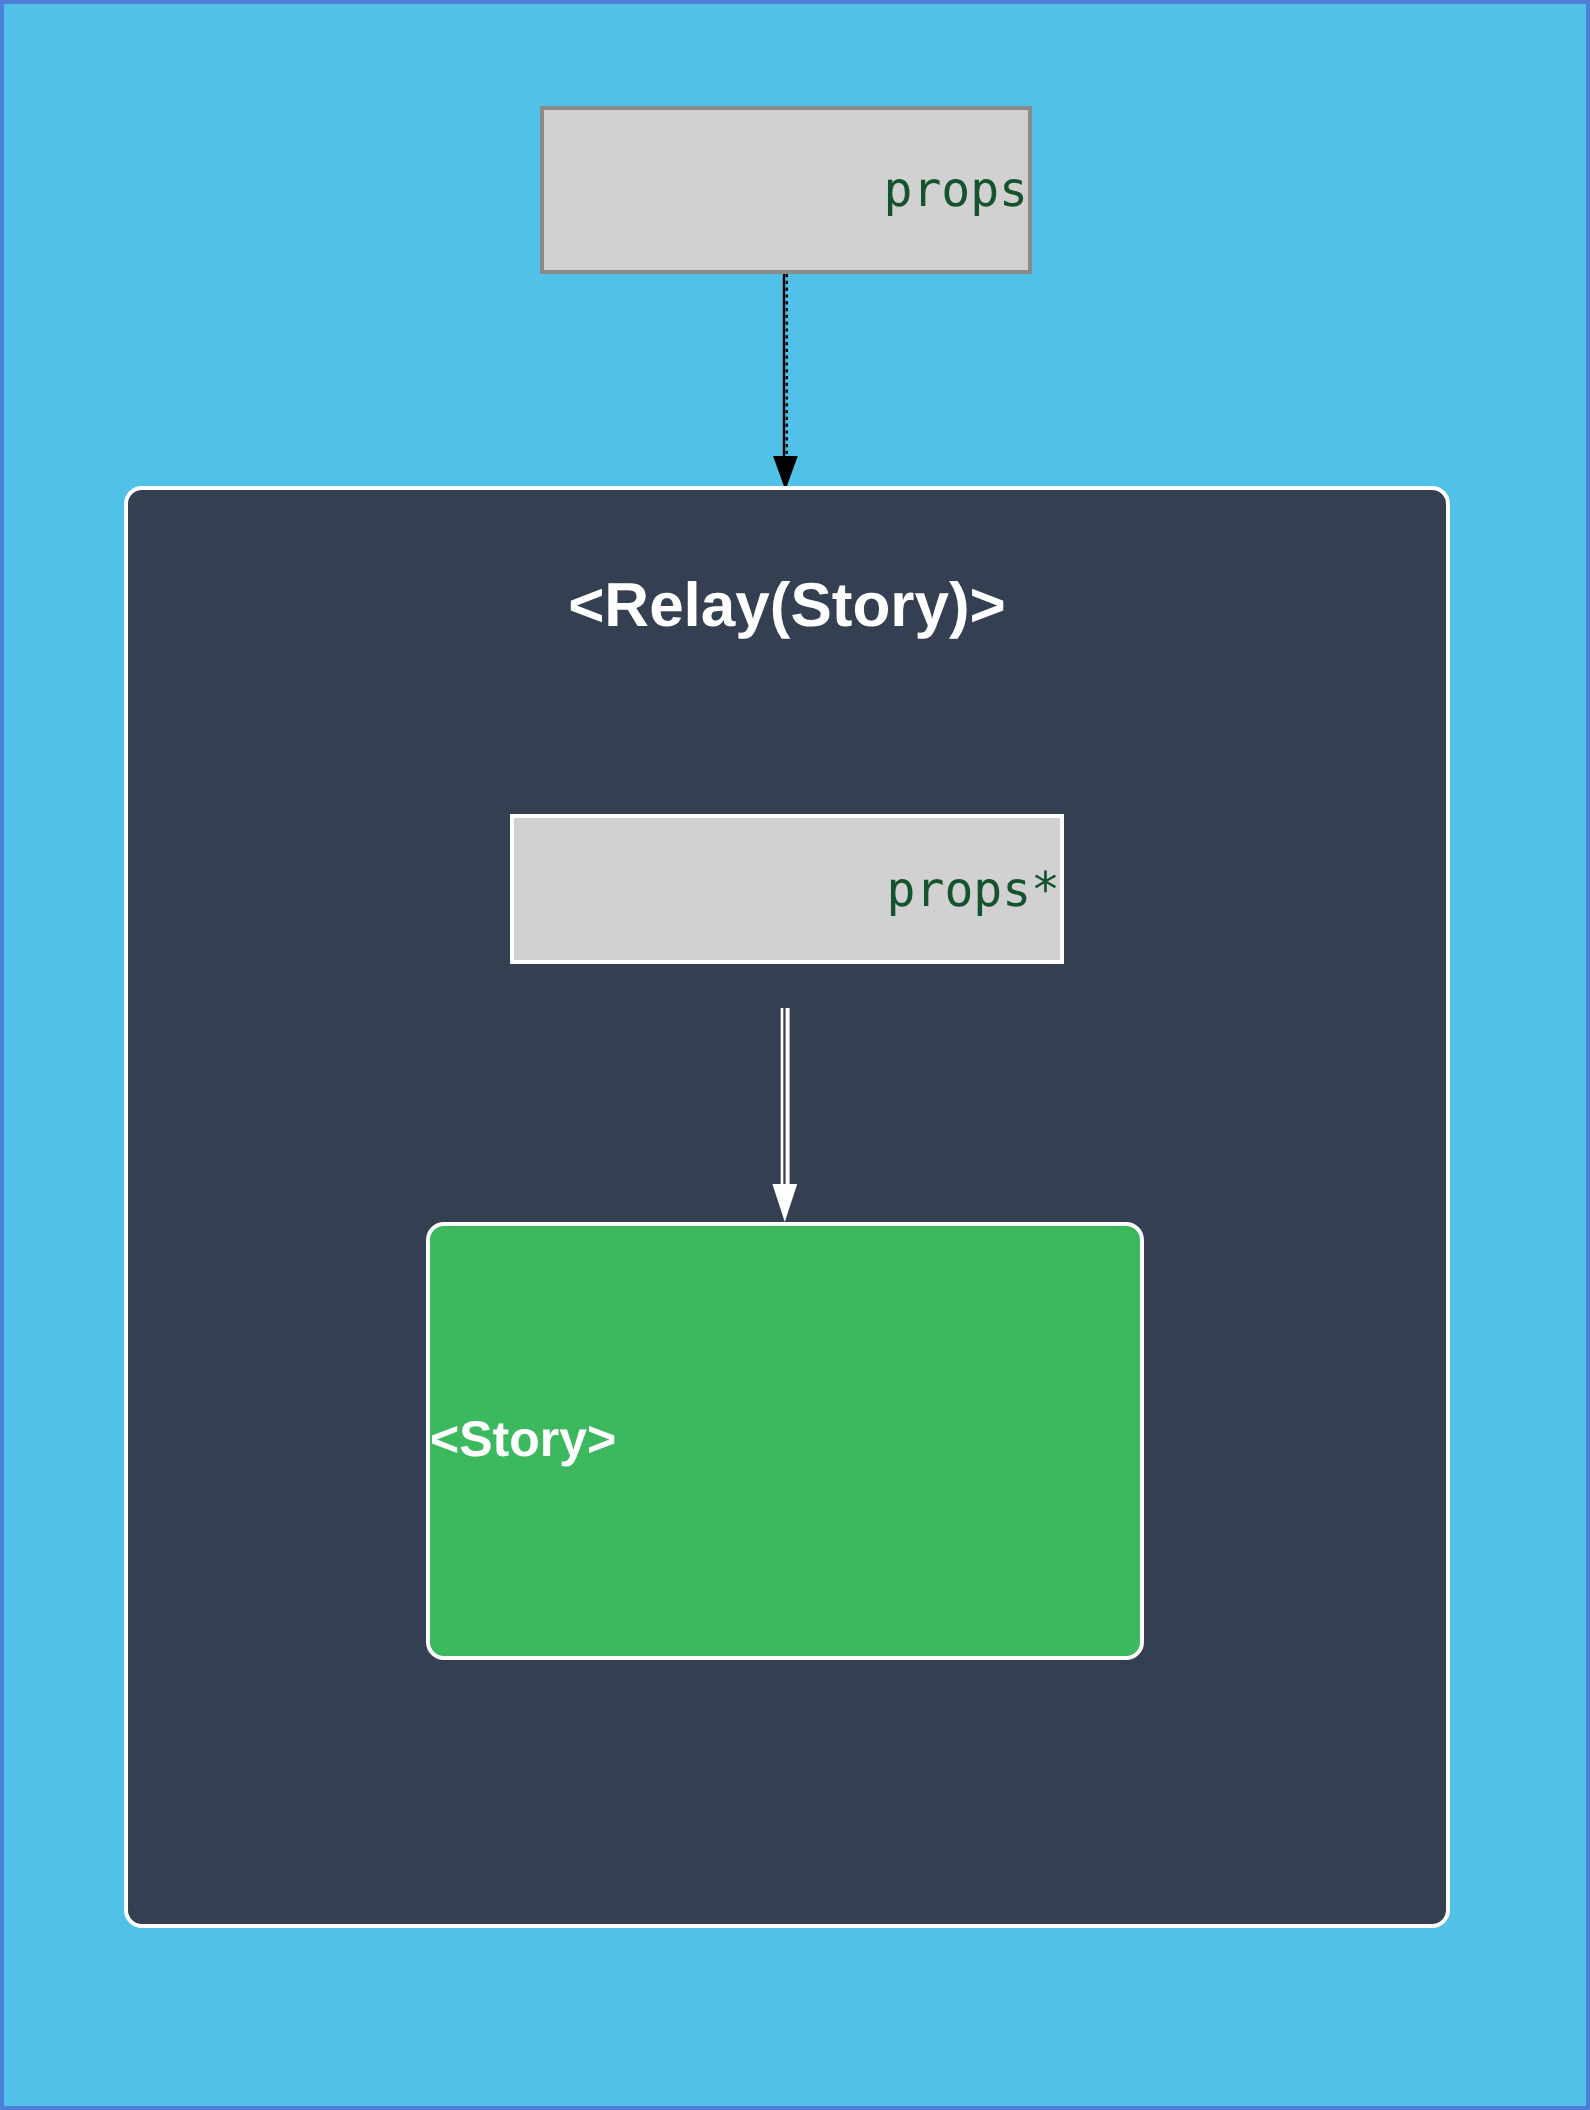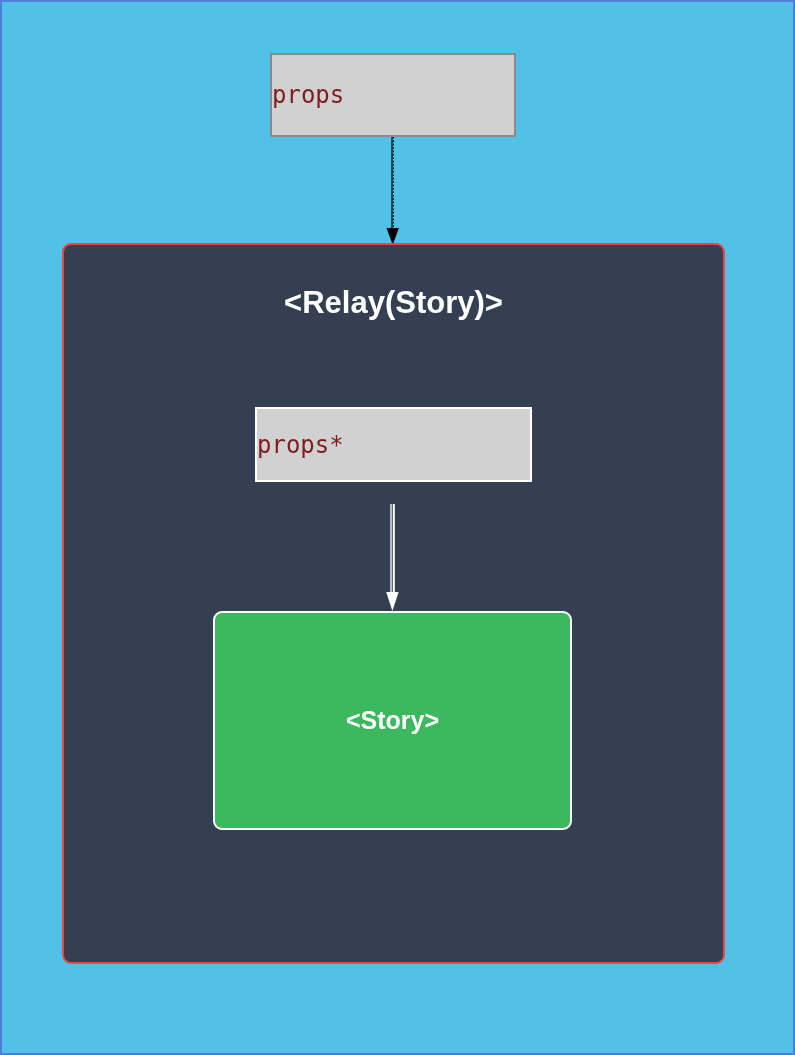--- a/index.html
+++ b/index.html
@@ -16,24 +16,24 @@
     background: #52c1e8;
     border: 2px solid #4d7fd9;
     overflow: hidden;
   }
   .gray-box {
     position: absolute;
     box-sizing: border-box;
     background: #d1d1d1;
     display: flex;
     align-items: center;
-    justify-content: flex-start;
+    justify-content: flex-end;
     font-family: "DejaVu Sans Mono", "Liberation Mono", monospace;
     font-size: 24px;
-    color: #7f1d1d;
+    color: #14532d;
   }
   .props-box {
     left: 268px;
     top: 51px;
     width: 246px;
     height: 84px;
     border: 2px solid #8a8a8a;
   }
   .props-star-box {
     left: 191px;
@@ -55,21 +55,21 @@
     top: 259px;
   }
   .relay-container {
     position: absolute;
     box-sizing: border-box;
     left: 60px;
     top: 241px;
     width: 663px;
     height: 721px;
     background: #344051;
-    border: 2px solid #ef4444;
+    border: 2px solid #ffffff;
     border-radius: 9px;
   }
   .relay-title {
     position: absolute;
     left: 0;
     right: 0;
     top: 40px;
     text-align: center;
     font-weight: bold;
     font-size: 31px;
@@ -82,21 +82,20 @@
     box-sizing: border-box;
     left: 149px;
     top: 366px;
     width: 359px;
     height: 219px;
     background: #3cb85e;
     border: 2.5px solid #ffffff;
     border-radius: 9px;
     display: flex;
     align-items: center;
-    justify-content: center;
   }
   .story-label {
     font-weight: bold;
     font-size: 25px;
     color: #ffffff;
   }
 </style>
 </head>
 <body>
 

